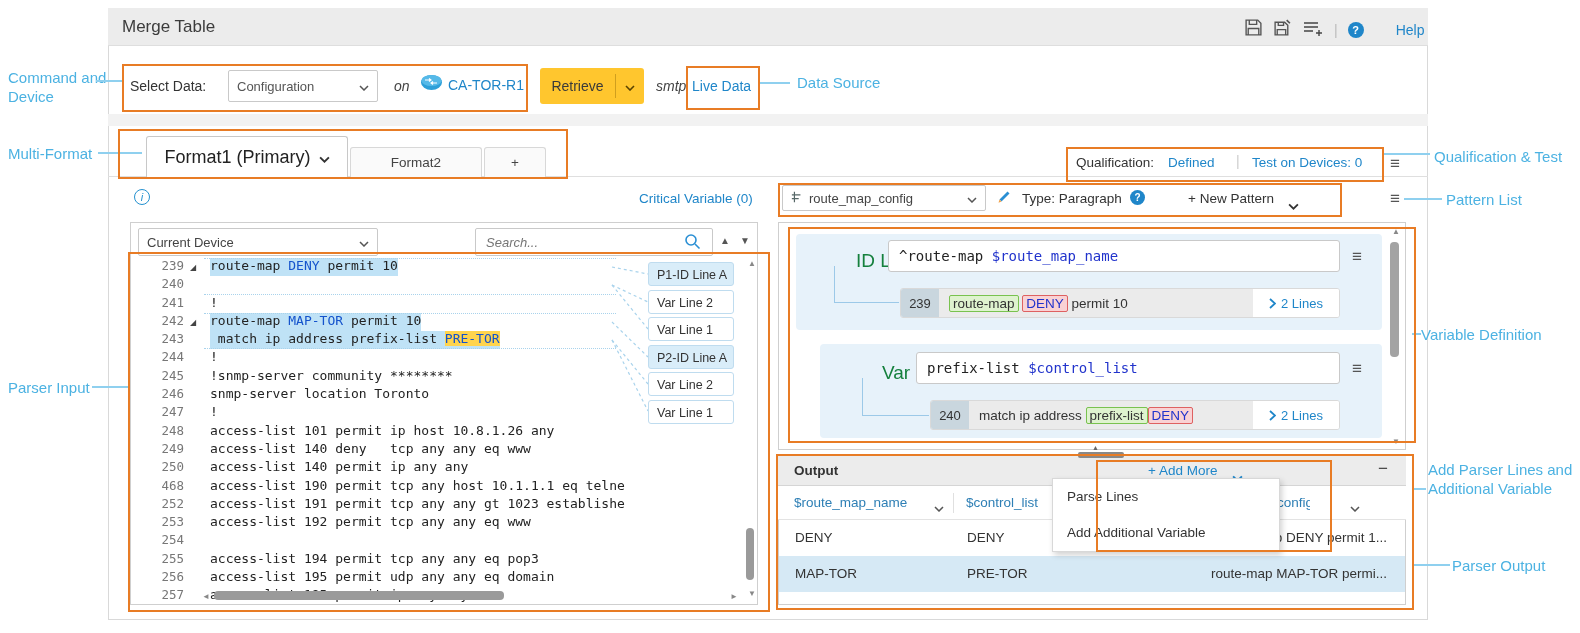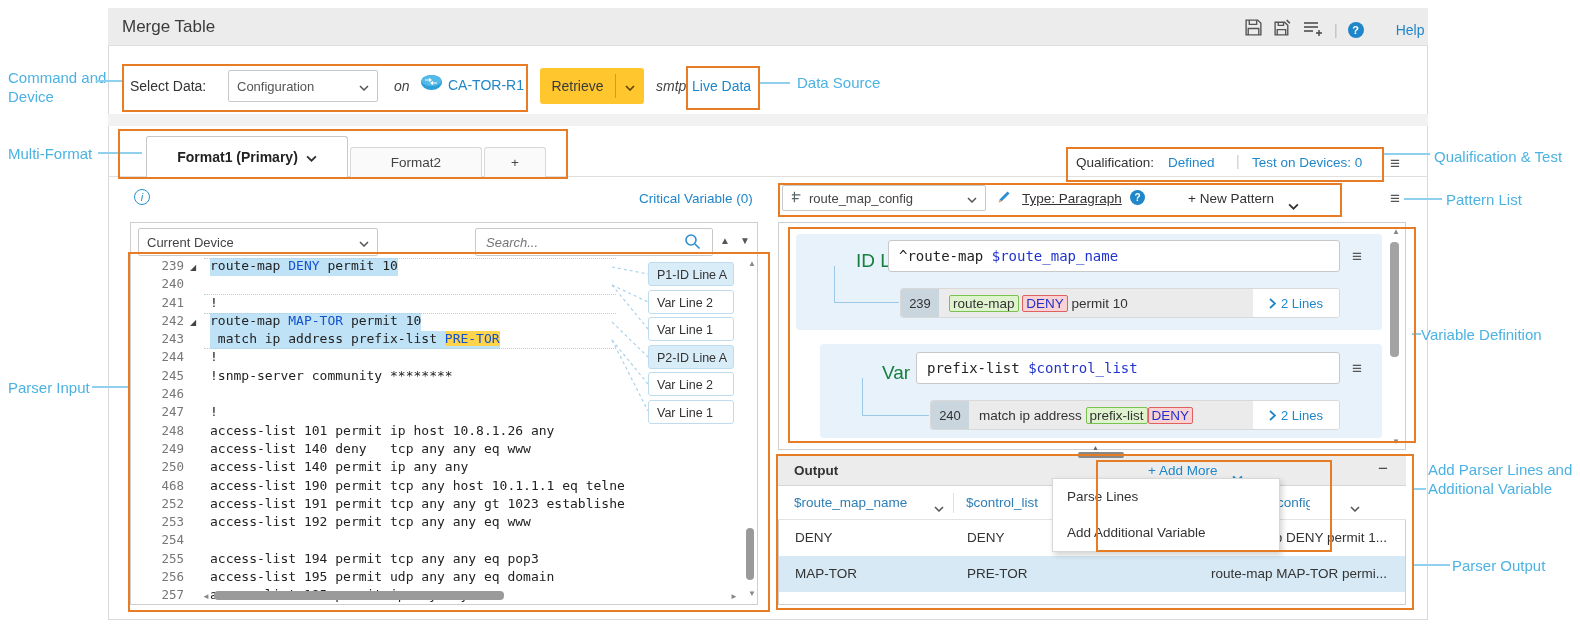--- a/index.html
+++ b/index.html
@@ -17,21 +17,21 @@
   .cline{position:absolute;height:2px;background:#8fd0ef;}
   .obox{position:absolute;border:2px solid #e87c25;pointer-events:none;z-index:9;}
   
   .selectbox{position:absolute;background:#fff;border:1px solid #c9c9c9;border-radius:2px;box-sizing:border-box;display:flex;align-items:center;padding:0 8px;font-size:13px;color:#555;}
   .selectbox .flex{flex:1;}
   .link{color:#1f86c9;}
   .burger{position:absolute;font-size:17px;color:#555;line-height:14px;}
   .tri{font-size:10px;color:#555;line-height:10px;}
   
   .tab-active{position:absolute;left:146px;top:136px;width:202px;height:41px;background:#fff;border:1px solid #c8c8c8;border-bottom:none;border-radius:3px 3px 0 0;box-sizing:border-box;z-index:2;
-              display:flex;align-items:center;justify-content:center;gap:8px;font-size:14px;font-weight:bold;color:#222;}
+              display:flex;align-items:center;justify-content:center;gap:8px;font-size:18px;font-weight:normal;color:#222;}
   .tab{position:absolute;height:30px;background:#fafafa;border:1px solid #d8d8d8;border-bottom:none;box-sizing:border-box;display:flex;align-items:center;justify-content:center;font-size:13.5px;color:#444;border-radius:3px 3px 0 0;}
   
   .panel{position:absolute;background:#fff;border:1px solid #cfcfcf;box-sizing:border-box;}
   #code-lines{position:absolute;left:132px;top:258px;width:612px;height:346px;overflow:hidden;}
   .cl{position:relative;height:18.3px;line-height:18.3px;display:flex;}
   .ln{width:52px;text-align:right;padding-right:6px;font:12.5px "DejaVu Sans Mono",monospace;color:#777;flex:none;}
   .fold{width:20px;font-size:8px;color:#444;flex:none;padding-top:1px;}
   .ct{white-space:pre;font:13px "DejaVu Sans Mono",monospace;color:#222;}
   .ct.sel{background:#bfe2f6;}
   .tk-kw{color:#1453cc;}
@@ -158,21 +158,21 @@
     <span><svg width="10" height="6" viewBox="0 0 10 6" fill="none" stroke="#555" stroke-width="1.5">
           <path d="M1 1 L5 5 L9 1"></path>
         </svg></span>
   </div>
   <span class="abs" style="left:996px;top:189px;">
     <svg width="16" height="16" viewBox="0 0 16 16">
         <path d="M5.5 12.5 L13.5 4.5 L11.5 2.5 L3.5 10.5 Z" fill="#2a8fd4"></path>
         <path d="M2.5 13.8 L3.5 10.5 L5.5 12.5 Z" fill="#f0a24a"></path>
       </svg>
   </span>
-  <span class="abs" style="left:1022px;top:191px;font-size:13.5px;color:#333;text-decoration:underline;">Type: Paragraph</span>
+  <span class="abs" style="left:1022px;top:191px;font-size:13.5px;color:#333;">Type: Paragraph</span>
   <span class="qicon abs" style="left:1130px;top:190px;width:15px;height:15px;font-size:10px;">?</span>
   <span class="abs" style="left:1188px;top:191px;font-size:13.5px;color:#333;">+ New Pattern</span>
   <span class="abs" style="left:1288px;top:196px;"><svg width="11" height="7" viewBox="0 0 10 6" fill="none" stroke="#333" stroke-width="1.6">
         <path d="M1 1 L5 5 L9 1"></path>
       </svg></span>
   <span class="burger" style="left:1390px;top:192px;">≡</span>
 
   <span class="iicon abs" style="left:134px;top:189px;width:16px;height:16px;font-size:11px;">i</span>
   <span class="abs link" style="left:639px;top:191px;font-size:13.5px;">Critical Variable (0)</span>
 
@@ -226,20 +226,21 @@
         <span class="ct"><span>!</span></span>
       </div>
       <div class="cl">
         <span class="ln">245</span>
         <span class="fold"></span>
         <span class="ct"><span>!snmp-server community ********</span></span>
       </div>
       <div class="cl">
         <span class="ln">246</span>
         <span class="fold"></span>
+        <span class="ct"><span>snmp-server location Toronto</span></span>
       </div>
       <div class="cl">
         <span class="ln">247</span>
         <span class="fold"></span>
         <span class="ct"><span>!</span></span>
       </div>
       <div class="cl">
         <span class="ln">248</span>
         <span class="fold"></span>
         <span class="ct"><span>access-list 101 permit ip host 10.8.1.26 any</span></span>

